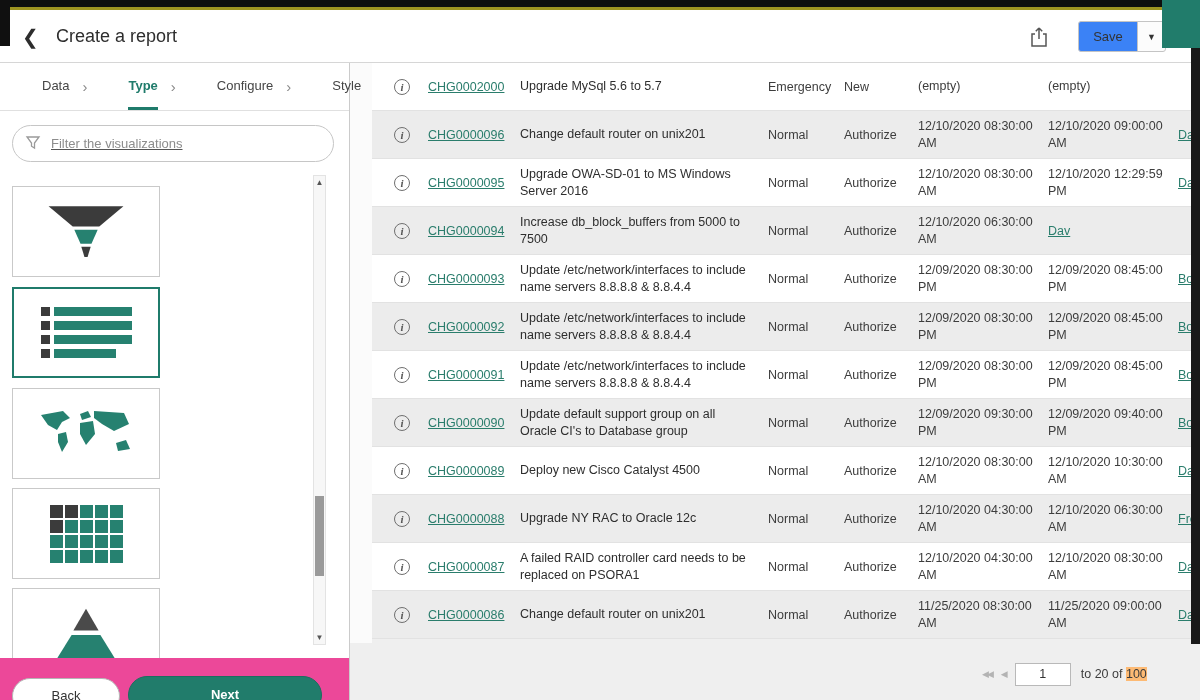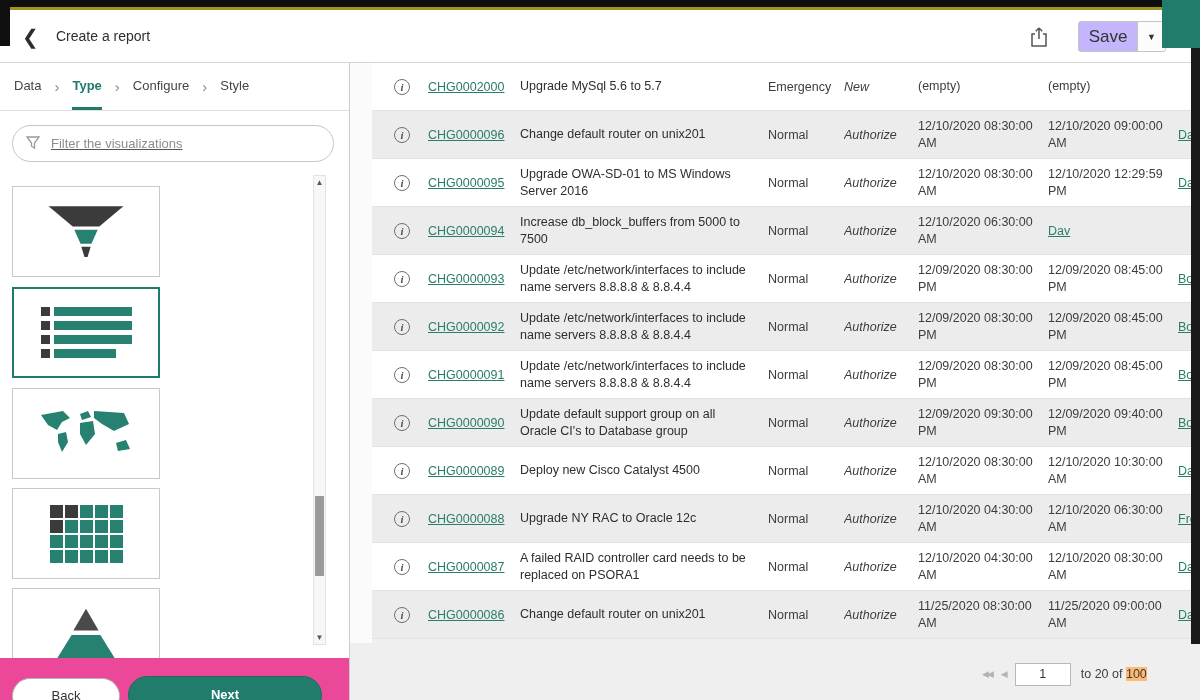--- a/index.html
+++ b/index.html
@@ -11,29 +11,29 @@
   
   .top-strip { position:absolute; left:0; top:0; width:1200px; height:7px; background:#0e0e0e; z-index:6; }
   .top-strip-olive { position:absolute; left:0; top:7px; width:1200px; height:3px; background:#9e9421; z-index:6; }
   .corner-notch { position:absolute; left:0; top:0; width:10px; height:46px; background:#101010; z-index:7; }
   .teal-corner { position:absolute; left:1162px; top:0; width:38px; height:48px; background:#217c6b; z-index:8; }
   .right-strip { position:absolute; left:1191px; top:48px; width:9px; height:596px; background:#191919; z-index:8; }
 
   
   .header { position:absolute; left:0; top:10px; width:1200px; height:53px; background:#fff; border-bottom:1px solid #d6d6d6; z-index:5; }
   .back-chevron { position:absolute; left:22px; top:16px; width:18px; height:22px; font-size:20px; color:#2d2d2d; cursor:pointer; line-height:22px; }
-  .page-title { position:absolute; left:56px; top:0; height:69px; line-height:53px; font-size:14px; color:#2e2e2e; }
+  .page-title { position:absolute; left:56px; top:0; height:69px; line-height:53px; font-size:18px; color:#2e2e2e; }
   .share-btn { position:absolute; left:1026px; top:13px; width:26px; height:28px; display:flex; align-items:center; justify-content:center; cursor:pointer; }
-  .save-btn { position:absolute; left:1078px; top:11px; width:60px; height:31px; background:#c4b5fd; border:1px solid #c4c4c4; border-radius:3px 0 0 3px; font-size:17px; color:#333; text-align:center; line-height:29px; cursor:pointer; }
+  .save-btn { position:absolute; left:1078px; top:11px; width:60px; height:31px; background:#3b82f6; border:1px solid #c4c4c4; border-radius:3px 0 0 3px; font-size:13px; color:#333; text-align:center; line-height:29px; cursor:pointer; }
   .save-caret-btn { position:absolute; left:1137px; top:11px; width:29px; height:31px; background:#fcfcfc; border:1px solid #c4c4c4; border-radius:0 3px 3px 0; font-size:9px; color:#333; text-align:center; line-height:31px; cursor:pointer; }
 
   
   .left-panel { position:absolute; left:0; top:63px; width:350px; height:637px; background:#fff; border-right:1px solid #cbcbcb; z-index:4; }
   .steps { display:flex; align-items:stretch; height:48px; border-bottom:1px solid #e0e0e0; padding:0 14px; gap:13px; }
-  .step { display:flex; align-items:center; font-size:13px; color:#454545; border-bottom:3px solid transparent; cursor:pointer; }
+  .step { display:flex; align-items:center; font-size:13px; color:#454545; border-bottom:3px solid transparent; cursor:pointer;margin-left:28px; }
   .step.active { color:#1f7b6b; font-weight:bold; border-bottom-color:#1f7b6b; }
   .step-chevron { display:flex; align-items:center; font-size:15px; color:#8a8a8a; }
   .filter-wrap { position:absolute; left:12px; top:62px; width:322px; height:37px; }
   .filter-input { width:100%; height:100%; border:1px solid #c6c6c6; border-radius:19px; padding:0 12px 0 38px; font-size:13px; color:#555; outline:none; background:#fff; font-family:"Liberation Sans",sans-serif;text-decoration:underline; }
   .filter-input::placeholder { color:#8d8d8d; }
   .filter-funnel-icon { position:absolute; left:13px; top:10px; }
 
   .viz-list { position:absolute; left:0; top:112px; width:308px; height:486px; overflow:hidden; }
   .viz-box { position:absolute; left:12px; width:148px; height:91px; background:#fff; border:1px solid #c9c9c9; display:flex; align-items:center; justify-content:center; cursor:pointer; }
   .viz-box.selected { border:2px solid #1f7b6b; }
@@ -66,21 +66,21 @@
   .main { position:absolute; left:350px; top:63px; width:850px; height:637px; background:#efefef; }
   .gutter { position:absolute; left:0; top:0; width:22px; height:580px; background:#fbfbfb; }
   .table-wrap { position:absolute; left:22px; top:0; width:820px; background:#fff; }
   .trow { display:flex; align-items:center; height:48px; border-bottom:1px solid #e2e2e2; background:#fff; font-size:12.5px; color:#3d3d3d; cursor:pointer; }
   .trow.alt { background:#ececec; }
   .cell { padding-right:14px; overflow:hidden; }
   .c-icon { width:56px; padding:0 0 0 22px; display:flex; align-items:center; }
   .c-num { width:92px; }
   .c-desc { width:248px; line-height:1.3; color:#2e2e2e; }
   .c-pri { width:76px; }
-  .c-state { width:74px;font-style:italic; }
+  .c-state { width:74px; }
   .c-start { width:130px; line-height:1.35; }
   .c-end { width:130px; line-height:1.35; }
   .c-who { flex:1; padding-right:0; white-space:nowrap; }
   .chg-link { color:#2a7d6c; text-decoration:underline; cursor:pointer; white-space:nowrap; }
   .info-icon { width:16px; height:16px; border:1px solid #6f6f6f; border-radius:50%; color:#555;
                font:italic bold 11px "Liberation Serif", serif; display:flex; align-items:center; justify-content:center; }
 
   .pagination { position:absolute; left:632px; top:598px; height:26px; display:flex; align-items:center; gap:7px; }
   .pg-icon { color:#b3b3b3; font-size:9px; letter-spacing:-2px; cursor:pointer; padding-right:2px; }
   .pg-input { width:56px; height:23px; border:1px solid #b9b9b9; background:#fff; text-align:center; font-size:12.5px; color:#333; font-family:"Liberation Sans",sans-serif; }

